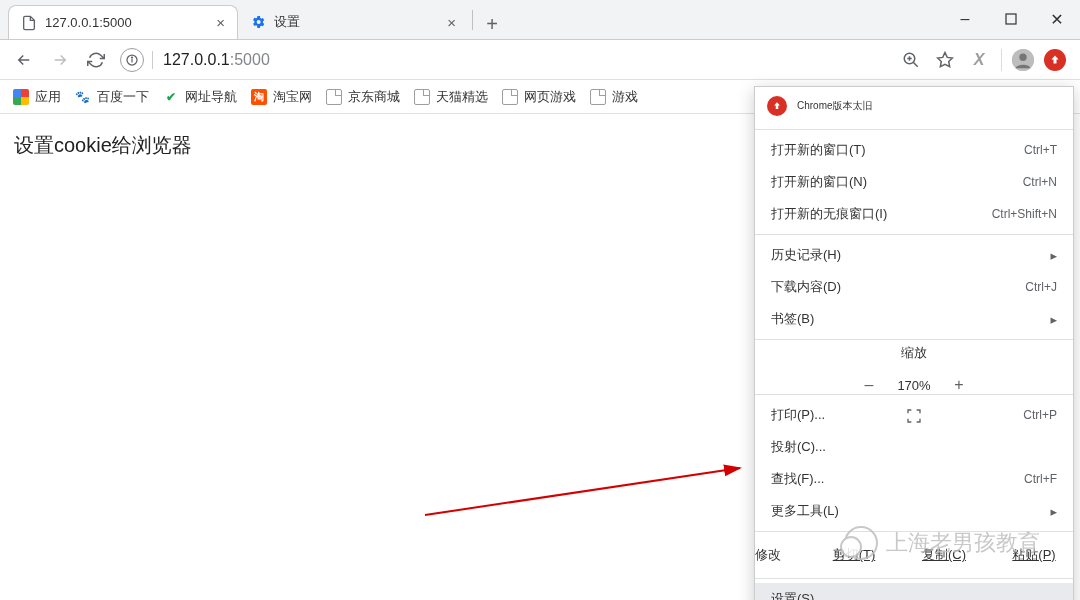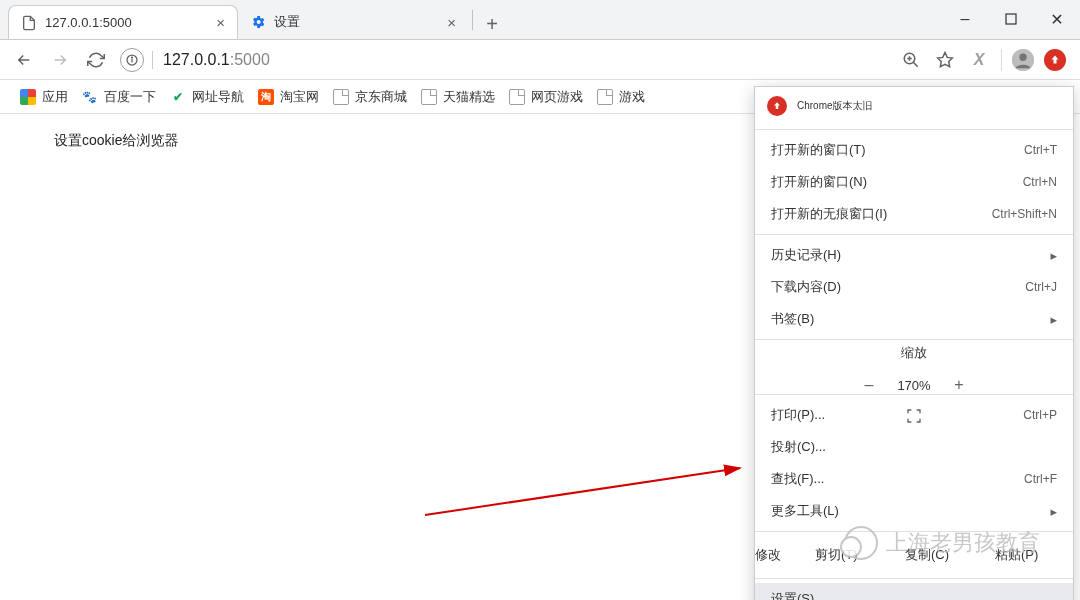--- a/index.html
+++ b/index.html
@@ -26,51 +26,51 @@
   .url { font-size:16px; color:#202124; }
   .url .faded { color:#80868b; }
   .toolbar-right { margin-left:auto; display:flex; align-items:center; gap:10px; padding-right:6px;}
   .tr-icon { width:24px; height:24px; display:flex; align-items:center; justify-content:center; color:#5f6368; }
   .avatar { width:22px; height:22px; background:#bdbdbd; border-radius:50%; }
   .update-badge { width:22px; height:22px; background:#d93025; border-radius:50%; display:flex; align-items:center; justify-content:center; }
   .update-badge svg { fill:#fff; }
   .sep-v { width:1px; height:22px; background:#dcdcdc; }
 
   
-  .bookmarks { height: 34px; background:#fff; display:flex; align-items:center; padding:0 20px; gap:14px; border-bottom:1px solid #e0e0e0; font-size:13px; color:#333; }
+  .bookmarks { height: 34px; background:#fff; display:flex; align-items:center; padding:0 13px; gap:14px; border-bottom:1px solid #e0e0e0; font-size:13px; color:#333; }
   .bm { display:flex; align-items:center; gap:6px; }
   .bm .bicon { width:16px; height:16px; display:flex; align-items:center; justify-content:center; font-size:12px; color:#5f6368;}
   .bicon.apps { background: repeating-conic-gradient(#EA4335 0 25%, #FBBC04 0 50%, #34A853 0 75%, #4285F4 0 100%); border-radius:2px;}
   .bicon.baidu { color:#2e63e7; font-weight:bold; }
   .bicon.hao { color:#1aa355; font-weight:bold;}
   .bicon.tao { background:#ff5000; color:#fff; font-size:10px; font-weight:bold; border-radius:2px;}
   .bicon.page { border:1px solid #9e9e9e; border-radius:2px; position:relative;}
   .bicon.page::after { content:""; position:absolute; top:0; right:0; width:5px; height:5px; border-left:1px solid #9e9e9e; border-bottom:1px solid #9e9e9e;}
 
   
-  .content { padding: 18px 14px; font-size:14px; color:#222;margin-left:40px; }
+  .content { padding: 18px 14px; font-size:20px; color:#222; }
 
   
   .menu { position:absolute; top:86px; right:6px; width:320px; background:#fff; border:1px solid #ccc; box-shadow:0 4px 16px rgba(0,0,0,.2); font-size:13px; color:#333; }
   .menu-row { height:32px; display:flex; align-items:center; padding:0 16px; position:relative; }
   .menu-row.hover { background:#e8eaed; }
   .menu-row .label { flex:1; }
   .menu-row .shortcut { color:#5f6368; font-size:12px; }
   .menu-row .arrow { color:#5f6368; }
   .menu-sep { height:1px; background:#e0e0e0; margin:4px 0; }
   .menu-header { height:38px; display:flex; align-items:center; padding:12px 12px; gap:10px; font-size:10px;}
   .zoom-row { height:46px; display:flex; align-items:center; padding:0 16px; gap:14px;flex-direction:column;}
   .zoom-row .zlabel { flex:1; }
   .zoom-btns { display:flex; align-items:center; gap:14px; }
   .zbtn { width:20px; text-align:center; color:#5f6368; font-size:16px;}
   .zpct { min-width:42px; text-align:center;}
   .fs-icon { color:#5f6368; }
   .edit-row { height:38px; display:flex; align-items:center; padding:0 0; gap:12px;}
   .edit-row .elabel { flex:0 0 48px;}
-  .edit-row .ebtn { flex:1; text-align:left;}
+  .edit-row .ebtn { flex:1; text-align:center;text-decoration:underline;}
 
   
   .watermark { position:absolute; right:40px; bottom:40px; display:flex; align-items:center; gap:8px; color:#bfbfbf; font-size:22px; opacity:.85; pointer-events:none;}
   .wm-icon { width:34px; height:34px; border:2px solid #bfbfbf; border-radius:50%; position:relative;}
   .wm-icon::before{content:""; position:absolute; width:18px; height:18px; border:2px solid #bfbfbf; border-radius:50%; left:-6px; top:8px; background:#fff;}
 
   
   .arrow-anno { position:absolute; left:420px; top:460px; width:330px; height:60px; pointer-events:none; }
 
   svg { display:block; }

